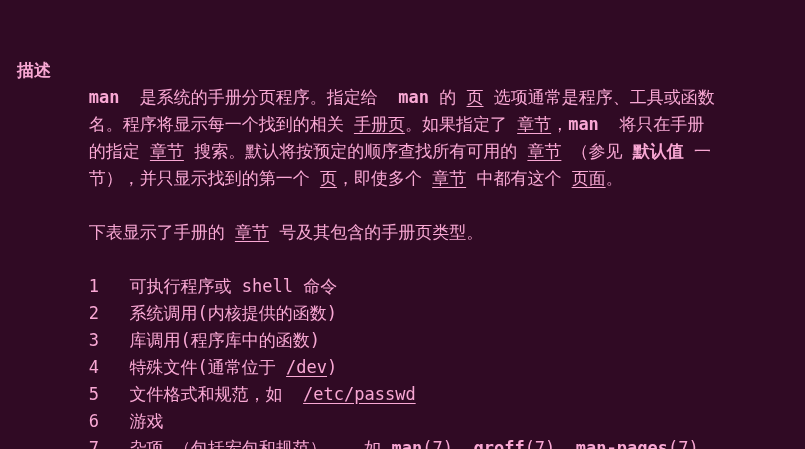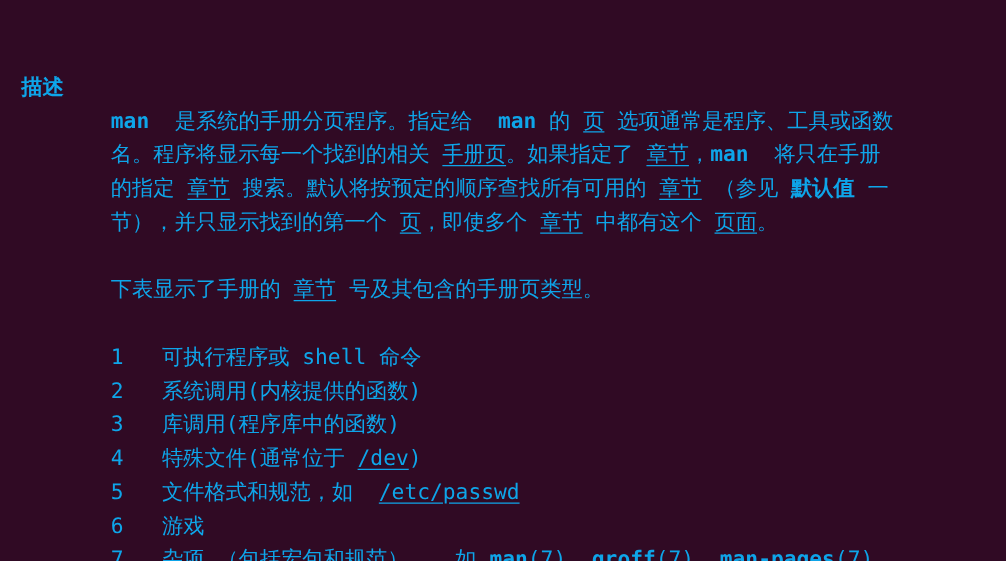--- a/index.html
+++ b/index.html
@@ -27,15 +27,15 @@
   .line {
     height: 27px;
     white-space: pre;
   }
   .b { font-weight: bold; }
   .u { text-decoration: underline; text-underline-offset: 3px; }
 </style>
 </head>
 <body style="background: rgb(48, 10, 36);">
 
-<div class="screen" style="color: #0ea5e9; padding-left: 17px;">
+<div class="screen" style="color: #f9a8d4; padding-left: 17px;">
   <div><div class="line"><span class="b">描述</span></div><div class="line"><span class="">       </span><span class="b">man</span><span class="">  是系统的手册分页程序。指定给  </span><span class="b">man</span><span class=""> 的 </span><span class=" u">页</span><span class=""> 选项通常是程序、工具或函数</span></div><div class="line"><span class="">       名。程序将显示每一个找到的相关 </span><span class=" u">手册页</span><span class="">。如果指定了 </span><span class=" u">章节</span><span class="">，</span><span class="b">man</span><span class="">  将只在手册</span></div><div class="line"><span class="">       的指定 </span><span class=" u">章节</span><span class=""> 搜索。默认将按预定的顺序查找所有可用的 </span><span class=" u">章节</span><span class=""> （参见 </span><span class="b">默认值</span><span class=""> 一</span></div><div class="line"><span class="">       节），并只显示找到的第一个 </span><span class=" u">页</span><span class="">，即使多个 </span><span class=" u">章节</span><span class=""> 中都有这个 </span><span class=" u">页面</span><span class="">。</span></div><div class="line"></div><div class="line"><span class="">       下表显示了手册的 </span><span class=" u">章节</span><span class=""> 号及其包含的手册页类型。</span></div><div class="line"></div><div class="line"><span class="">       1   可执行程序或 shell 命令</span></div><div class="line"><span class="">       2   系统调用(内核提供的函数)</span></div><div class="line"><span class="">       3   库调用(程序库中的函数)</span></div><div class="line"><span class="">       4   特殊文件(通常位于 </span><span class=" u">/dev</span><span class="">)</span></div><div class="line"><span class="">       5   文件格式和规范，如  </span><span class=" u">/etc/passwd</span></div><div class="line"><span class="">       6   游戏</span></div><div class="line"><span class="">       7   杂项 （包括宏包和规范），  如 </span><span class="b">man</span><span class="">(7), </span><span class="b">groff</span><span class="">(7), </span><span class="b">man-pages</span><span class="">(7)</span></div></div>
 </div>
 
 </body></html>

